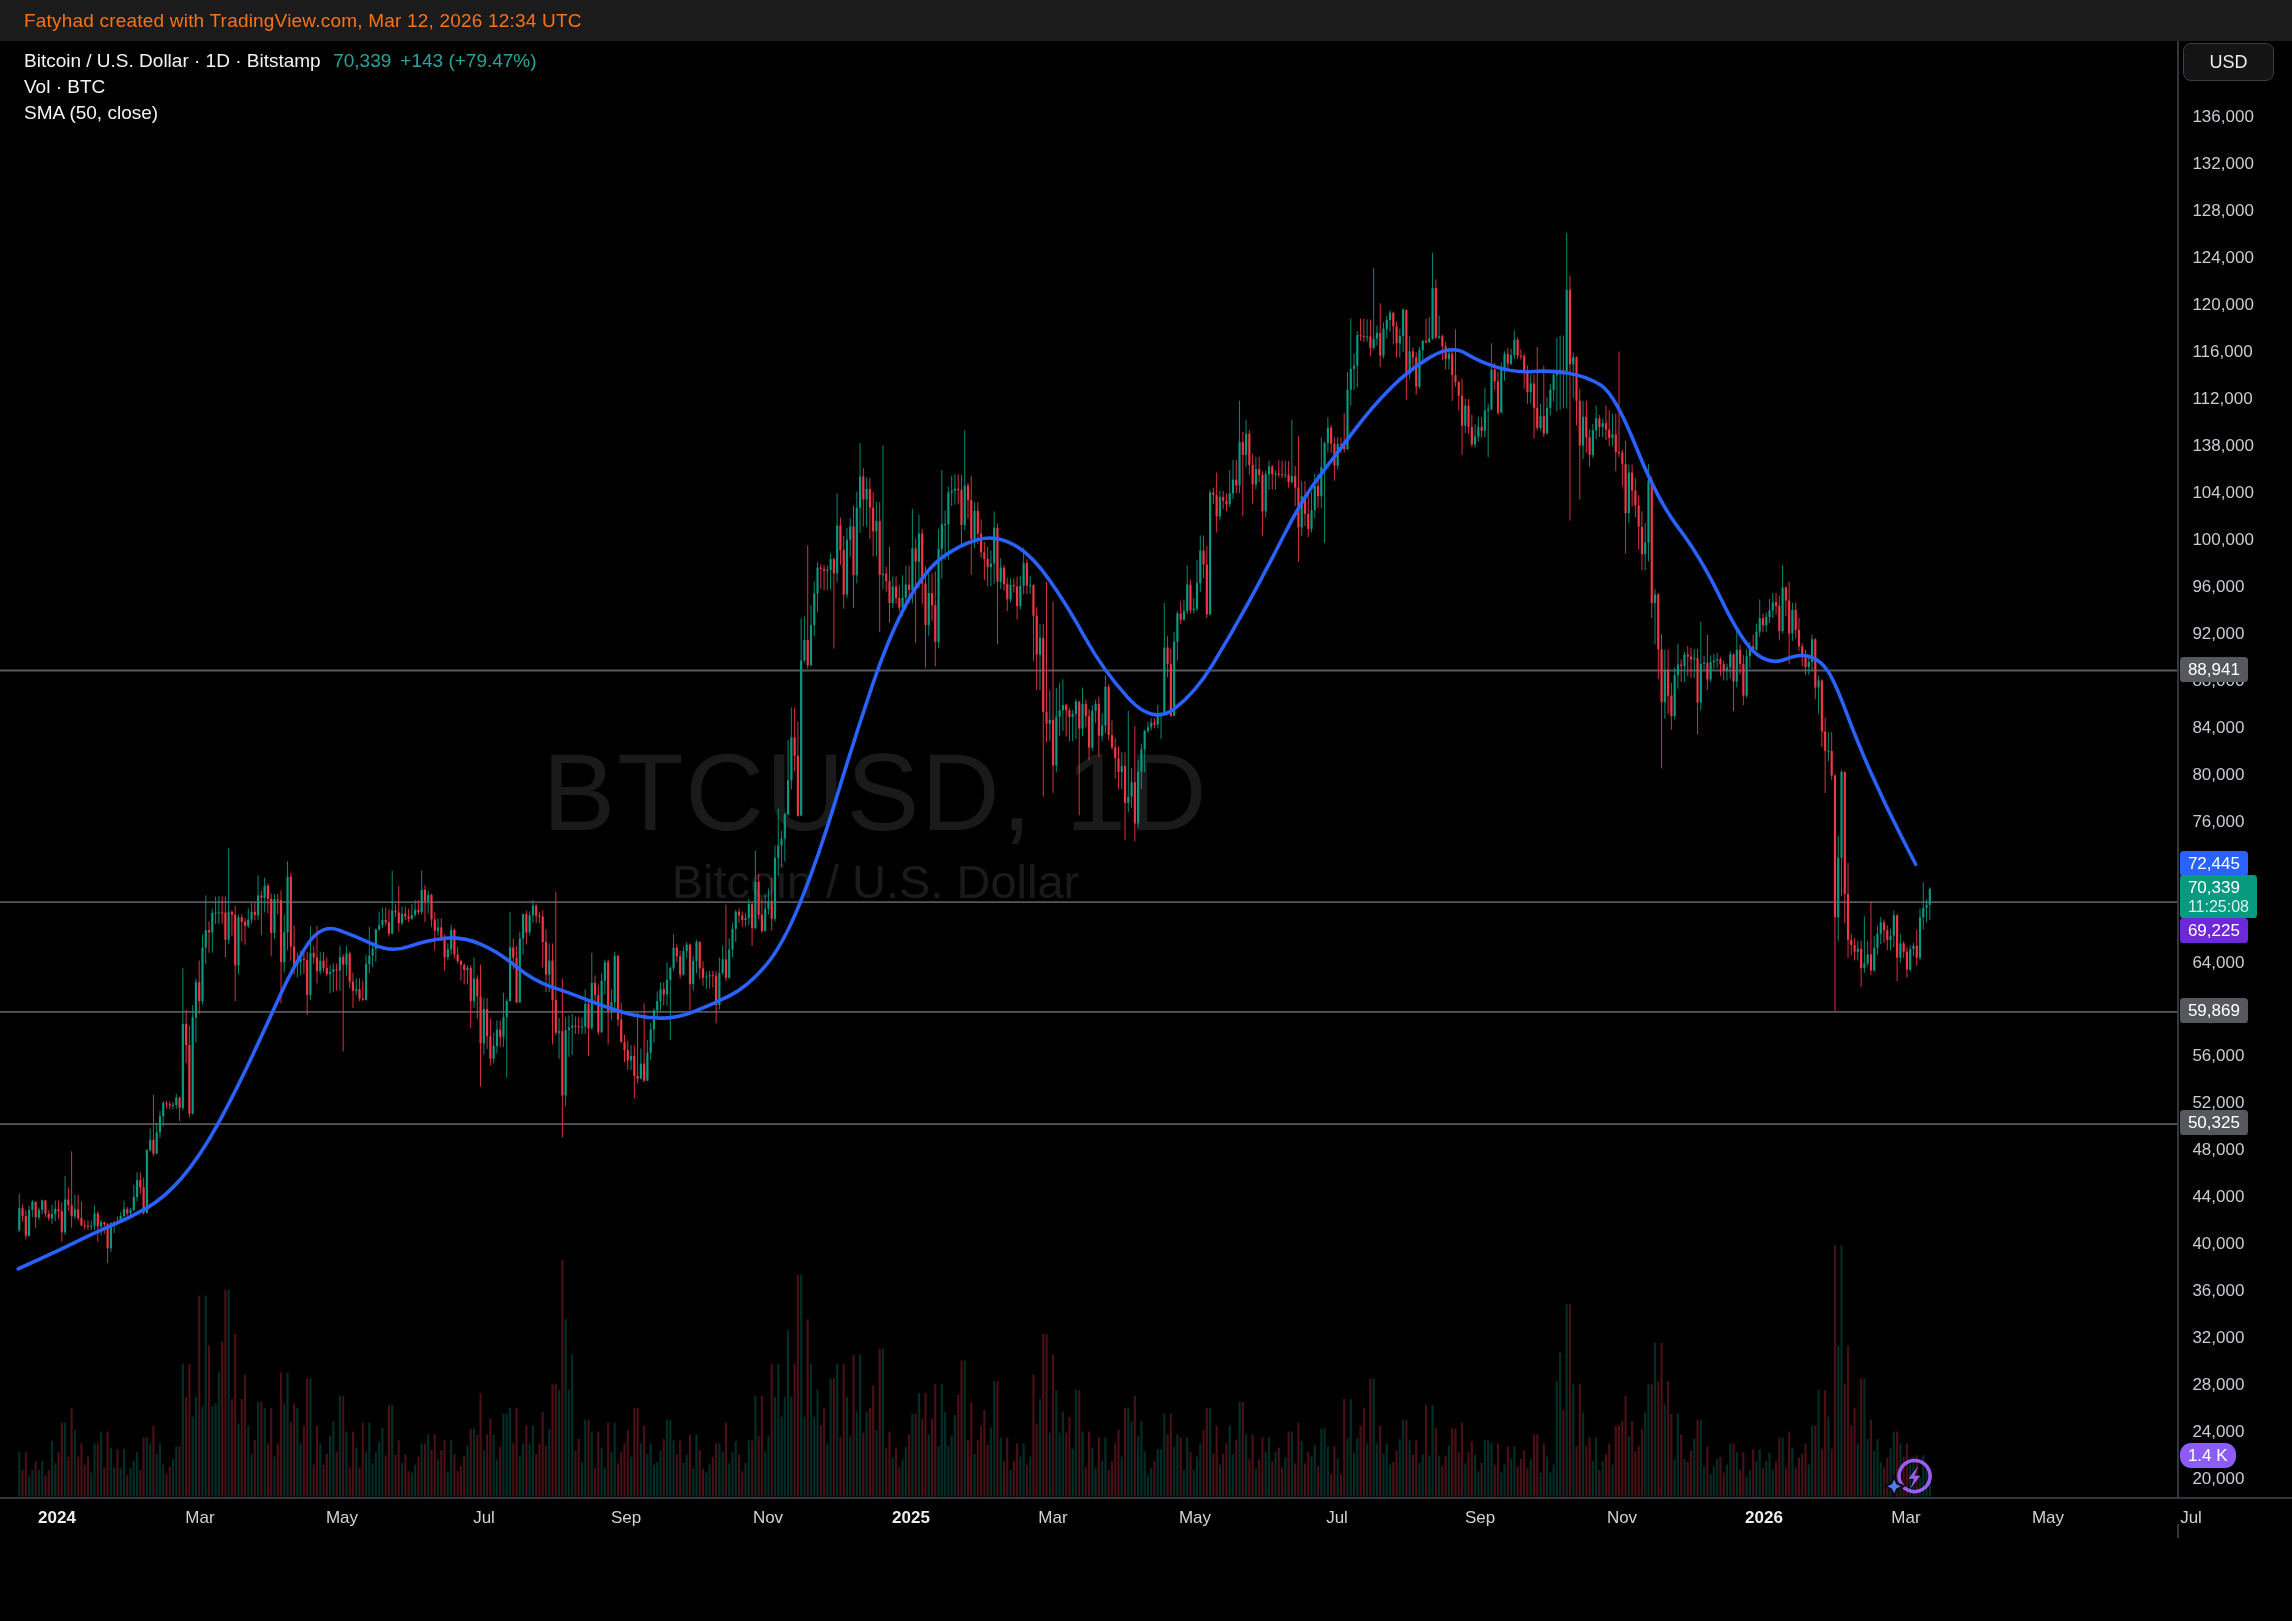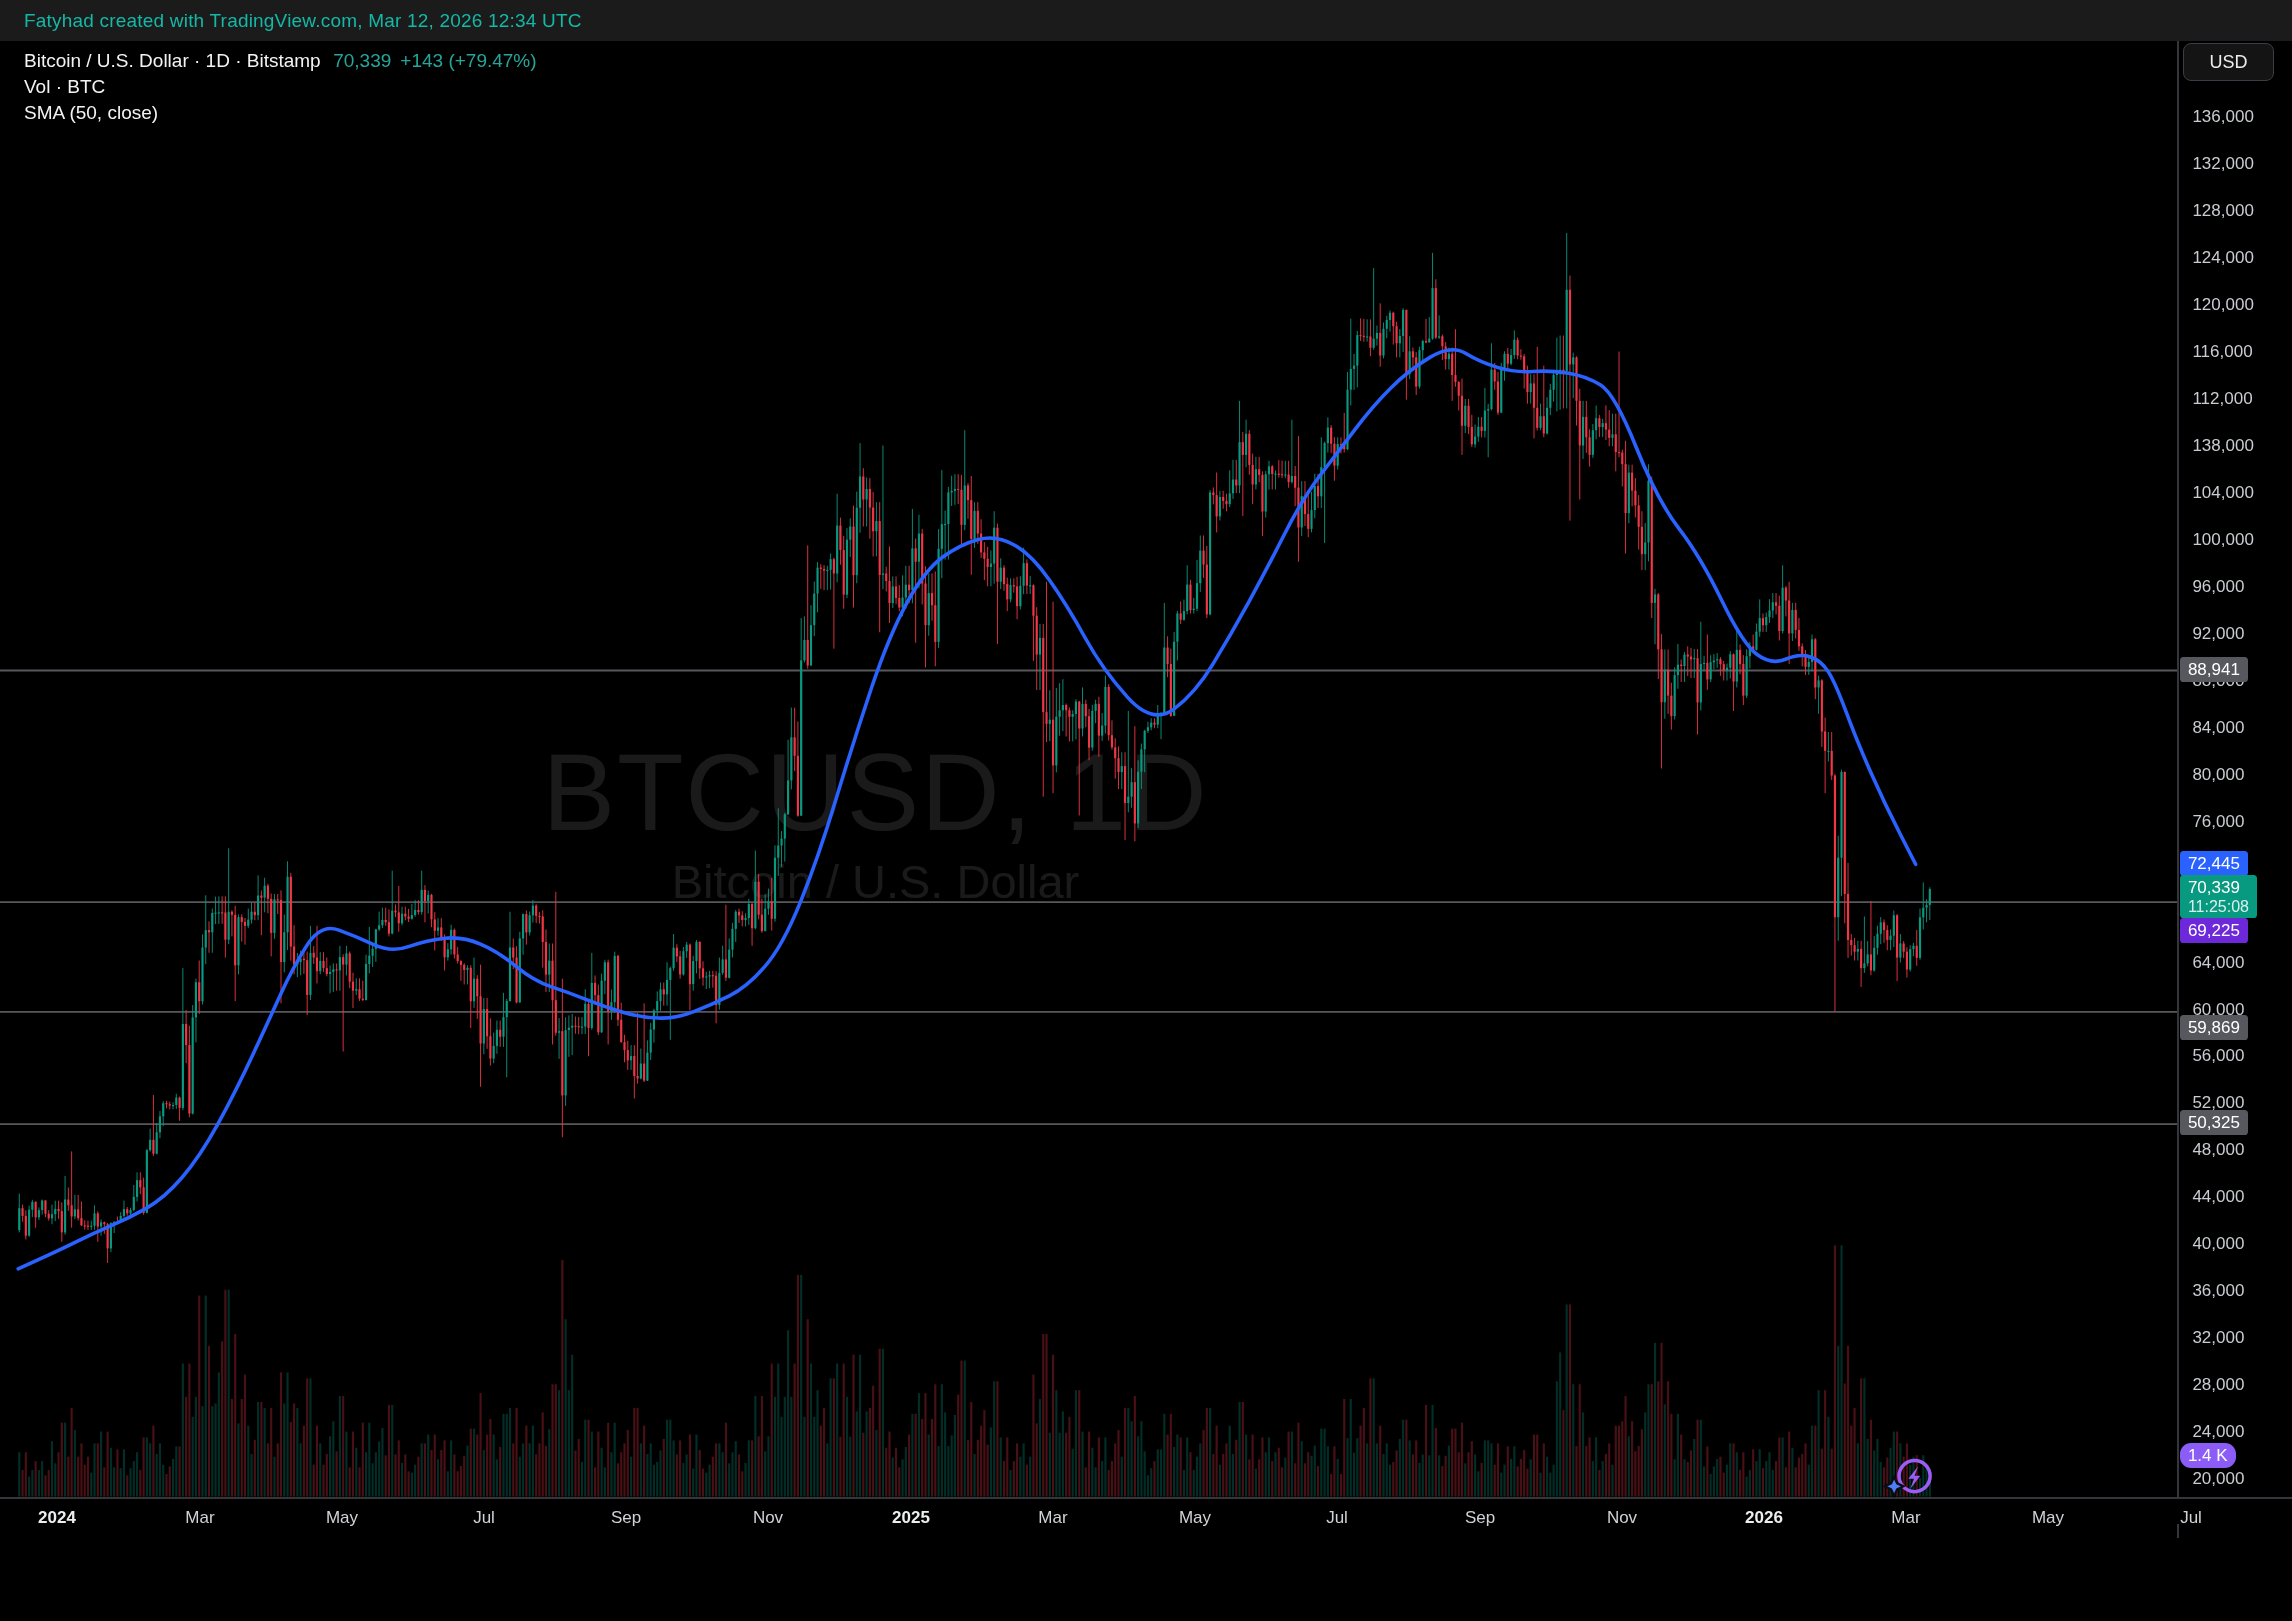--- a/index.html
+++ b/index.html
@@ -1,20 +1,20 @@
 <!DOCTYPE html>
 <html style="font-size:14.3px"><head>
 <meta charset="utf-8">
 <style>
   html,body{margin:0;padding:0;background:#000;width:2293px;height:1622px;overflow:hidden;
     font-family:"Liberation Sans",sans-serif;-webkit-font-smoothing:antialiased;}
   #app{position:relative;width:2293px;height:1622px;background:#000;}
   
   #topbar{position:absolute;left:0;top:0;width:2293px;height:41px;background:#1b1b1b;}
-  #topbar .attr{position:absolute;left:24px;top:9.9px;font-size:19px;color:#14b8a6;letter-spacing:0.2px;}
+  #topbar .attr{position:absolute;left:24px;top:9.9px;font-size:19px;color:#f97316;letter-spacing:0.2px;}
   
   #pane{position:absolute;left:0;top:41px;width:2293px;height:1581px;background:#000;}
   #chart-svg{position:absolute;left:0;top:0;}
   
   .wm{position:absolute;left:0;width:1751px;text-align:center;color:rgba(255,255,255,0.10);pointer-events:none;}
   #wm-title{top:688px;font-size:109px;letter-spacing:1.8px;}
   #wm-sub{top:813px;font-size:47px;}
   
   #legend{position:absolute;left:24px;top:48px;color:#f2f3f5;font-size:19px;line-height:25px;}
   #legend .row{margin-bottom:0.9px;white-space:nowrap;}
@@ -1875,21 +1875,21 @@
       <div class="price-label" style="top: 1193px;">40,000</div>
       <div class="price-label" style="top: 1240px;">36,000</div>
       <div class="price-label" style="top: 1287px;">32,000</div>
       <div class="price-label" style="top: 1334px;">28,000</div>
       <div class="price-label" style="top: 1381px;">24,000</div>
       <div class="price-label" style="top: 1428px;">20,000</div>
       <div class="badge" style="background: rgb(41, 98, 255); top: 810px;">72,445</div>
       <div class="badge" style="background: rgb(8, 153, 129); top: 834px;">70,339<div class="sub">11:25:08</div></div>
       <div class="badge" style="background: #6d28d9; top: 877px;">69,225</div>
       <div class="badge" style="background: rgb(86, 88, 93); top: 616px;">88,941</div>
-      <div class="badge" style="background: rgb(86, 88, 93); top: 957px; margin-top: 17px;">59,869</div>
+      <div class="badge" style="background: rgb(86, 88, 93); top: 957px;">59,869</div>
       <div class="badge" style="background: rgb(86, 88, 93); top: 1069px;">50,325</div>
       <div class="badge" style="background: #8b5cf6; top: 1402px; border-radius: 11px;">1.4 K</div>
     </div>
   <div id="usd-btn">USD</div>
 
   <div id="time-axis">
       <div class="time-label bold" style="left: 57px;">2024</div>
       <div class="time-label" style="left: 200px;">Mar</div>
       <div class="time-label" style="left: 342px;">May</div>
       <div class="time-label" style="left: 484px;">Jul</div>

